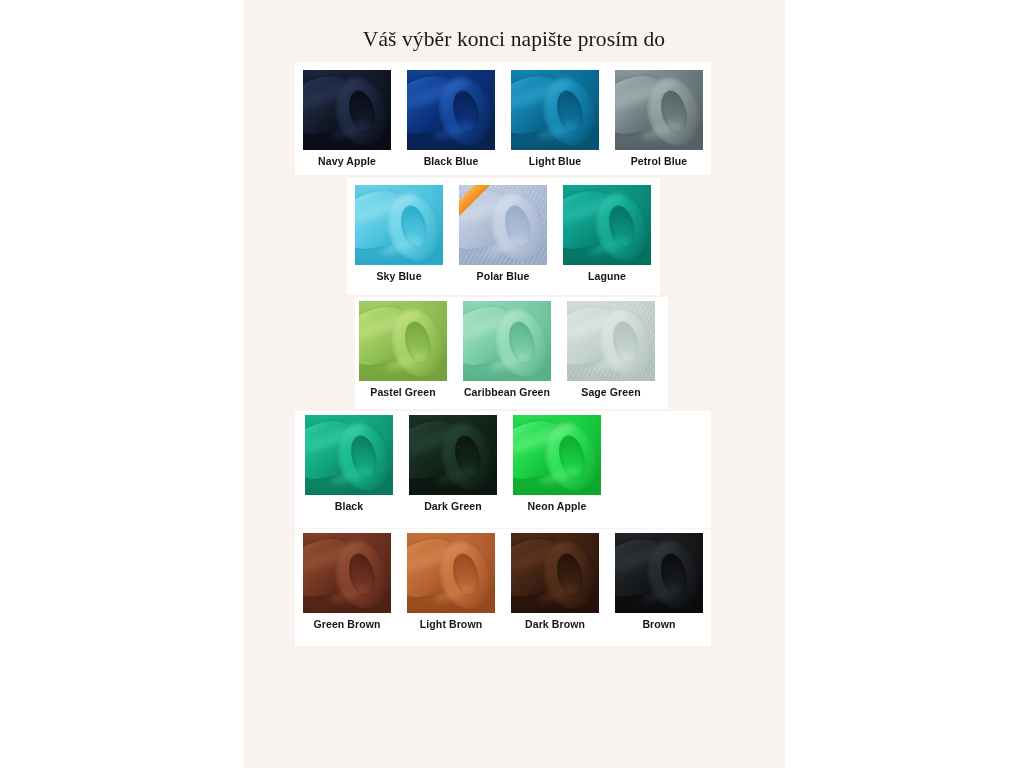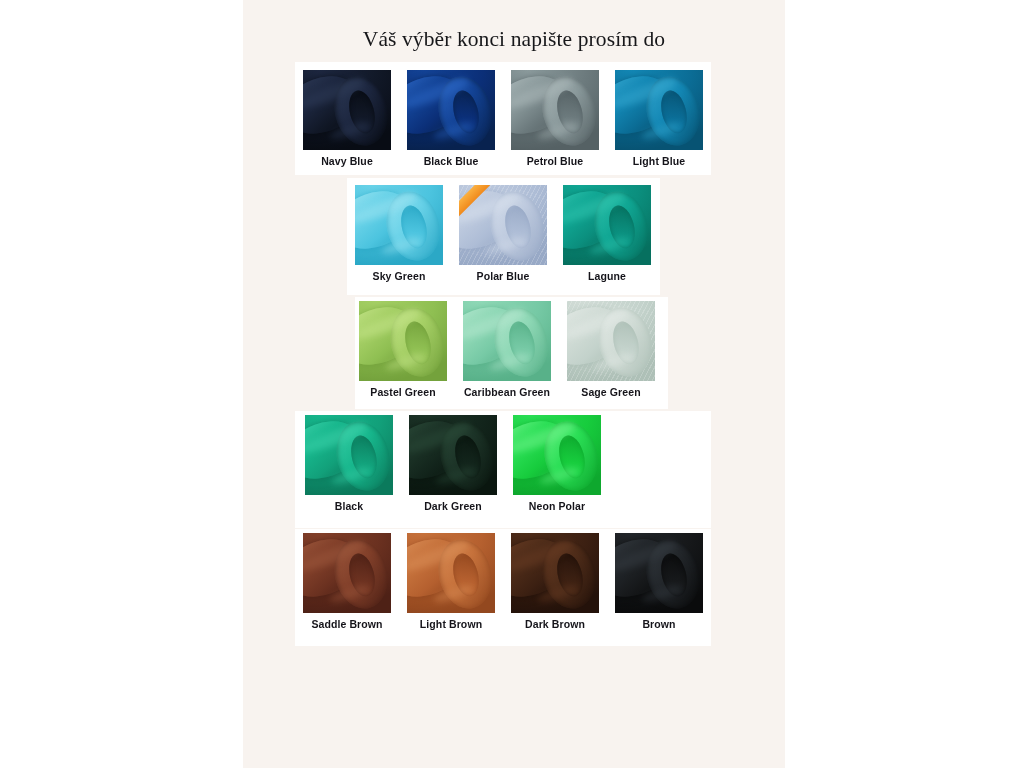--- a/index.html
+++ b/index.html
@@ -153,68 +153,68 @@
       <div class="swatch-strip" style="left: 303px; top: 70px;">
         <div class="swatch-cell">
           <div class="chip" style="background: rgb(17, 24, 39);">
             <div class="bg" style="background: radial-gradient(120% 100% at 20% 0%, rgb(29, 39, 64) 0%, rgb(17, 24, 39) 55%, rgb(8, 12, 20) 100%);"></div>
             <div class="band" style="background: linear-gradient(158deg, rgb(45, 58, 86) 0%, rgb(29, 39, 64) 38%, rgb(17, 24, 39) 70%, rgb(8, 12, 20) 100%); box-shadow: rgb(8, 12, 20) 0px 2px 7px;"></div>
             <div class="coil-outer" style="background: linear-gradient(135deg, rgb(45, 58, 86) 0%, rgb(29, 39, 64) 45%, rgb(8, 12, 20) 100%); box-shadow: rgb(8, 12, 20) 0px 0px 6px inset;"></div>
             <div class="coil-inner" style="background: linear-gradient(200deg, rgb(8, 12, 20) 0%, rgb(17, 24, 39) 60%, rgb(29, 39, 64) 100%); box-shadow: rgb(8, 12, 20) 0px 0px 5px inset;"></div>
             <div class="hi1" style="background: rgb(45, 58, 86); opacity: 0.55;"></div>
             <div class="hi2" style="background: rgb(45, 58, 86); opacity: 0.4;"></div>
           </div>
-          <div class="chip-label">Navy Blue</div>
+          <div class="chip-label">Navy Apple</div>
         </div>
         <div class="swatch-cell">
           <div class="chip" style="background: rgb(11, 47, 120);">
             <div class="bg" style="background: radial-gradient(120% 100% at 20% 0%, rgb(19, 67, 150) 0%, rgb(11, 47, 120) 55%, rgb(8, 34, 79) 100%);"></div>
             <div class="band" style="background: linear-gradient(158deg, rgb(43, 102, 196) 0%, rgb(19, 67, 150) 38%, rgb(11, 47, 120) 70%, rgb(8, 34, 79) 100%); box-shadow: rgb(8, 34, 79) 0px 2px 7px;"></div>
             <div class="coil-outer" style="background: linear-gradient(135deg, rgb(43, 102, 196) 0%, rgb(19, 67, 150) 45%, rgb(8, 34, 79) 100%); box-shadow: rgb(8, 34, 79) 0px 0px 6px inset;"></div>
             <div class="coil-inner" style="background: linear-gradient(200deg, rgb(8, 34, 79) 0%, rgb(11, 47, 120) 60%, rgb(19, 67, 150) 100%); box-shadow: rgb(8, 34, 79) 0px 0px 5px inset;"></div>
             <div class="hi1" style="background: rgb(43, 102, 196); opacity: 0.55;"></div>
             <div class="hi2" style="background: rgb(43, 102, 196); opacity: 0.4;"></div>
           </div>
           <div class="chip-label">Black Blue</div>
         </div>
         <div class="swatch-cell">
+          <div class="chip" style="background: rgb(11, 109, 150);">
+            <div class="bg" style="background: radial-gradient(120% 100% at 20% 0%, rgb(19, 135, 180) 0%, rgb(11, 109, 150) 55%, rgb(7, 83, 115) 100%);"></div>
+            <div class="band" style="background: linear-gradient(158deg, rgb(53, 167, 207) 0%, rgb(19, 135, 180) 38%, rgb(11, 109, 150) 70%, rgb(7, 83, 115) 100%); box-shadow: rgb(7, 83, 115) 0px 2px 7px;"></div>
+            <div class="coil-outer" style="background: linear-gradient(135deg, rgb(53, 167, 207) 0%, rgb(19, 135, 180) 45%, rgb(7, 83, 115) 100%); box-shadow: rgb(7, 83, 115) 0px 0px 6px inset;"></div>
+            <div class="coil-inner" style="background: linear-gradient(200deg, rgb(7, 83, 115) 0%, rgb(11, 109, 150) 60%, rgb(19, 135, 180) 100%); box-shadow: rgb(7, 83, 115) 0px 0px 5px inset;"></div>
+            <div class="hi1" style="background: rgb(53, 167, 207); opacity: 0.55;"></div>
+            <div class="hi2" style="background: rgb(53, 167, 207); opacity: 0.4;"></div>
+          </div>
+          <div class="chip-label">Light Blue</div>
+        </div>
+        <div class="swatch-cell">
           <div class="chip" style="background: rgb(108, 122, 125);">
             <div class="bg" style="background: radial-gradient(120% 100% at 20% 0%, rgb(139, 154, 156) 0%, rgb(108, 122, 125) 55%, rgb(85, 97, 100) 100%);"></div>
             <div class="band" style="background: linear-gradient(158deg, rgb(170, 183, 184) 0%, rgb(139, 154, 156) 38%, rgb(108, 122, 125) 70%, rgb(85, 97, 100) 100%); box-shadow: rgb(85, 97, 100) 0px 2px 7px;"></div>
             <div class="coil-outer" style="background: linear-gradient(135deg, rgb(170, 183, 184) 0%, rgb(139, 154, 156) 45%, rgb(85, 97, 100) 100%); box-shadow: rgb(85, 97, 100) 0px 0px 6px inset;"></div>
             <div class="coil-inner" style="background: linear-gradient(200deg, rgb(85, 97, 100) 0%, rgb(108, 122, 125) 60%, rgb(139, 154, 156) 100%); box-shadow: rgb(85, 97, 100) 0px 0px 5px inset;"></div>
             <div class="hi1" style="background: rgb(170, 183, 184); opacity: 0.55;"></div>
             <div class="hi2" style="background: rgb(170, 183, 184); opacity: 0.4;"></div>
           </div>
           <div class="chip-label">Petrol Blue</div>
         </div>
-        <div class="swatch-cell">
-          <div class="chip" style="background: rgb(11, 109, 150);">
-            <div class="bg" style="background: radial-gradient(120% 100% at 20% 0%, rgb(19, 135, 180) 0%, rgb(11, 109, 150) 55%, rgb(7, 83, 115) 100%);"></div>
-            <div class="band" style="background: linear-gradient(158deg, rgb(53, 167, 207) 0%, rgb(19, 135, 180) 38%, rgb(11, 109, 150) 70%, rgb(7, 83, 115) 100%); box-shadow: rgb(7, 83, 115) 0px 2px 7px;"></div>
-            <div class="coil-outer" style="background: linear-gradient(135deg, rgb(53, 167, 207) 0%, rgb(19, 135, 180) 45%, rgb(7, 83, 115) 100%); box-shadow: rgb(7, 83, 115) 0px 0px 6px inset;"></div>
-            <div class="coil-inner" style="background: linear-gradient(200deg, rgb(7, 83, 115) 0%, rgb(11, 109, 150) 60%, rgb(19, 135, 180) 100%); box-shadow: rgb(7, 83, 115) 0px 0px 5px inset;"></div>
-            <div class="hi1" style="background: rgb(53, 167, 207); opacity: 0.55;"></div>
-            <div class="hi2" style="background: rgb(53, 167, 207); opacity: 0.4;"></div>
-          </div>
-          <div class="chip-label">Light Blue</div>
-        </div>
       </div>
       <div class="row-card" style="left: 347px; top: 178px; width: 313px; height: 117px; background: rgb(255, 255, 255);"></div>
       <div class="swatch-strip" style="left: 355px; top: 185px;">
         <div class="swatch-cell">
           <div class="chip" style="background: rgb(76, 196, 223);">
             <div class="bg" style="background: radial-gradient(120% 100% at 20% 0%, rgb(105, 210, 232) 0%, rgb(76, 196, 223) 55%, rgb(43, 168, 198) 100%);"></div>
             <div class="band" style="background: linear-gradient(158deg, rgb(154, 227, 241) 0%, rgb(105, 210, 232) 38%, rgb(76, 196, 223) 70%, rgb(43, 168, 198) 100%); box-shadow: rgb(43, 168, 198) 0px 2px 7px;"></div>
             <div class="coil-outer" style="background: linear-gradient(135deg, rgb(154, 227, 241) 0%, rgb(105, 210, 232) 45%, rgb(43, 168, 198) 100%); box-shadow: rgb(43, 168, 198) 0px 0px 6px inset;"></div>
             <div class="coil-inner" style="background: linear-gradient(200deg, rgb(43, 168, 198) 0%, rgb(76, 196, 223) 60%, rgb(105, 210, 232) 100%); box-shadow: rgb(43, 168, 198) 0px 0px 5px inset;"></div>
             <div class="hi1" style="background: rgb(154, 227, 241); opacity: 0.55;"></div>
             <div class="hi2" style="background: rgb(154, 227, 241); opacity: 0.4;"></div>
           </div>
-          <div class="chip-label">Sky Green</div>
+          <div class="chip-label">Sky Blue</div>
         </div>
         <div class="swatch-cell">
           <div class="chip" style="background: rgb(174, 189, 214);">
             <div class="bg" style="background: radial-gradient(120% 100% at 20% 0%, rgb(191, 203, 223) 0%, rgb(174, 189, 214) 55%, rgb(152, 169, 198) 100%);"></div>
             <div class="stripes" style="opacity: 0.35; background: repeating-linear-gradient(118deg, rgba(255, 255, 255, 0.55) 0px, rgba(255, 255, 255, 0.55) 1px, rgba(0, 0, 0, 0) 1px, rgba(0, 0, 0, 0) 4px);"></div>
             <div class="band" style="background: linear-gradient(158deg, rgb(214, 223, 236) 0%, rgb(191, 203, 223) 38%, rgb(174, 189, 214) 70%, rgb(152, 169, 198) 100%); box-shadow: rgb(152, 169, 198) 0px 2px 7px;"></div>
             <div class="coil-outer" style="background: linear-gradient(135deg, rgb(214, 223, 236) 0%, rgb(191, 203, 223) 45%, rgb(152, 169, 198) 100%); box-shadow: rgb(152, 169, 198) 0px 0px 6px inset;"></div>
             <div class="coil-inner" style="background: linear-gradient(200deg, rgb(152, 169, 198) 0%, rgb(174, 189, 214) 60%, rgb(191, 203, 223) 100%); box-shadow: rgb(152, 169, 198) 0px 0px 5px inset;"></div>
             <div class="hi1" style="background: rgb(214, 223, 236); opacity: 0.55;"></div>
             <div class="hi2" style="background: rgb(214, 223, 236); opacity: 0.4;"></div>
@@ -297,35 +297,35 @@
         </div>
         <div class="swatch-cell">
           <div class="chip" style="background: rgb(23, 204, 61);">
             <div class="bg" style="background: radial-gradient(120% 100% at 20% 0%, rgb(42, 222, 85) 0%, rgb(23, 204, 61) 55%, rgb(14, 168, 46) 100%);"></div>
             <div class="band" style="background: linear-gradient(158deg, rgb(107, 242, 135) 0%, rgb(42, 222, 85) 38%, rgb(23, 204, 61) 70%, rgb(14, 168, 46) 100%); box-shadow: rgb(14, 168, 46) 0px 2px 7px;"></div>
             <div class="coil-outer" style="background: linear-gradient(135deg, rgb(107, 242, 135) 0%, rgb(42, 222, 85) 45%, rgb(14, 168, 46) 100%); box-shadow: rgb(14, 168, 46) 0px 0px 6px inset;"></div>
             <div class="coil-inner" style="background: linear-gradient(200deg, rgb(14, 168, 46) 0%, rgb(23, 204, 61) 60%, rgb(42, 222, 85) 100%); box-shadow: rgb(14, 168, 46) 0px 0px 5px inset;"></div>
             <div class="hi1" style="background: rgb(107, 242, 135); opacity: 0.55;"></div>
             <div class="hi2" style="background: rgb(107, 242, 135); opacity: 0.4;"></div>
           </div>
-          <div class="chip-label">Neon Polar</div>
+          <div class="chip-label">Neon Apple</div>
         </div>
       </div>
       <div class="row-card" style="left: 295px; top: 529px; width: 416px; height: 117px; background: rgb(255, 255, 255);"></div>
       <div class="swatch-strip" style="left: 303px; top: 533px;">
         <div class="swatch-cell">
           <div class="chip" style="background: rgb(107, 49, 32);">
             <div class="bg" style="background: radial-gradient(120% 100% at 20% 0%, rgb(130, 64, 42) 0%, rgb(107, 49, 32) 55%, rgb(78, 33, 22) 100%);"></div>
             <div class="band" style="background: linear-gradient(158deg, rgb(156, 87, 60) 0%, rgb(130, 64, 42) 38%, rgb(107, 49, 32) 70%, rgb(78, 33, 22) 100%); box-shadow: rgb(78, 33, 22) 0px 2px 7px;"></div>
             <div class="coil-outer" style="background: linear-gradient(135deg, rgb(156, 87, 60) 0%, rgb(130, 64, 42) 45%, rgb(78, 33, 22) 100%); box-shadow: rgb(78, 33, 22) 0px 0px 6px inset;"></div>
             <div class="coil-inner" style="background: linear-gradient(200deg, rgb(78, 33, 22) 0%, rgb(107, 49, 32) 60%, rgb(130, 64, 42) 100%); box-shadow: rgb(78, 33, 22) 0px 0px 5px inset;"></div>
             <div class="hi1" style="background: rgb(156, 87, 60); opacity: 0.55;"></div>
             <div class="hi2" style="background: rgb(156, 87, 60); opacity: 0.4;"></div>
           </div>
-          <div class="chip-label">Saddle Brown</div>
+          <div class="chip-label">Green Brown</div>
         </div>
         <div class="swatch-cell">
           <div class="chip" style="background: rgb(181, 96, 47);">
             <div class="bg" style="background: radial-gradient(120% 100% at 20% 0%, rgb(198, 114, 60) 0%, rgb(181, 96, 47) 55%, rgb(147, 72, 31) 100%);"></div>
             <div class="band" style="background: linear-gradient(158deg, rgb(217, 141, 86) 0%, rgb(198, 114, 60) 38%, rgb(181, 96, 47) 70%, rgb(147, 72, 31) 100%); box-shadow: rgb(147, 72, 31) 0px 2px 7px;"></div>
             <div class="coil-outer" style="background: linear-gradient(135deg, rgb(217, 141, 86) 0%, rgb(198, 114, 60) 45%, rgb(147, 72, 31) 100%); box-shadow: rgb(147, 72, 31) 0px 0px 6px inset;"></div>
             <div class="coil-inner" style="background: linear-gradient(200deg, rgb(147, 72, 31) 0%, rgb(181, 96, 47) 60%, rgb(198, 114, 60) 100%); box-shadow: rgb(147, 72, 31) 0px 0px 5px inset;"></div>
             <div class="hi1" style="background: rgb(217, 141, 86); opacity: 0.55;"></div>
             <div class="hi2" style="background: rgb(217, 141, 86); opacity: 0.4;"></div>
           </div>

